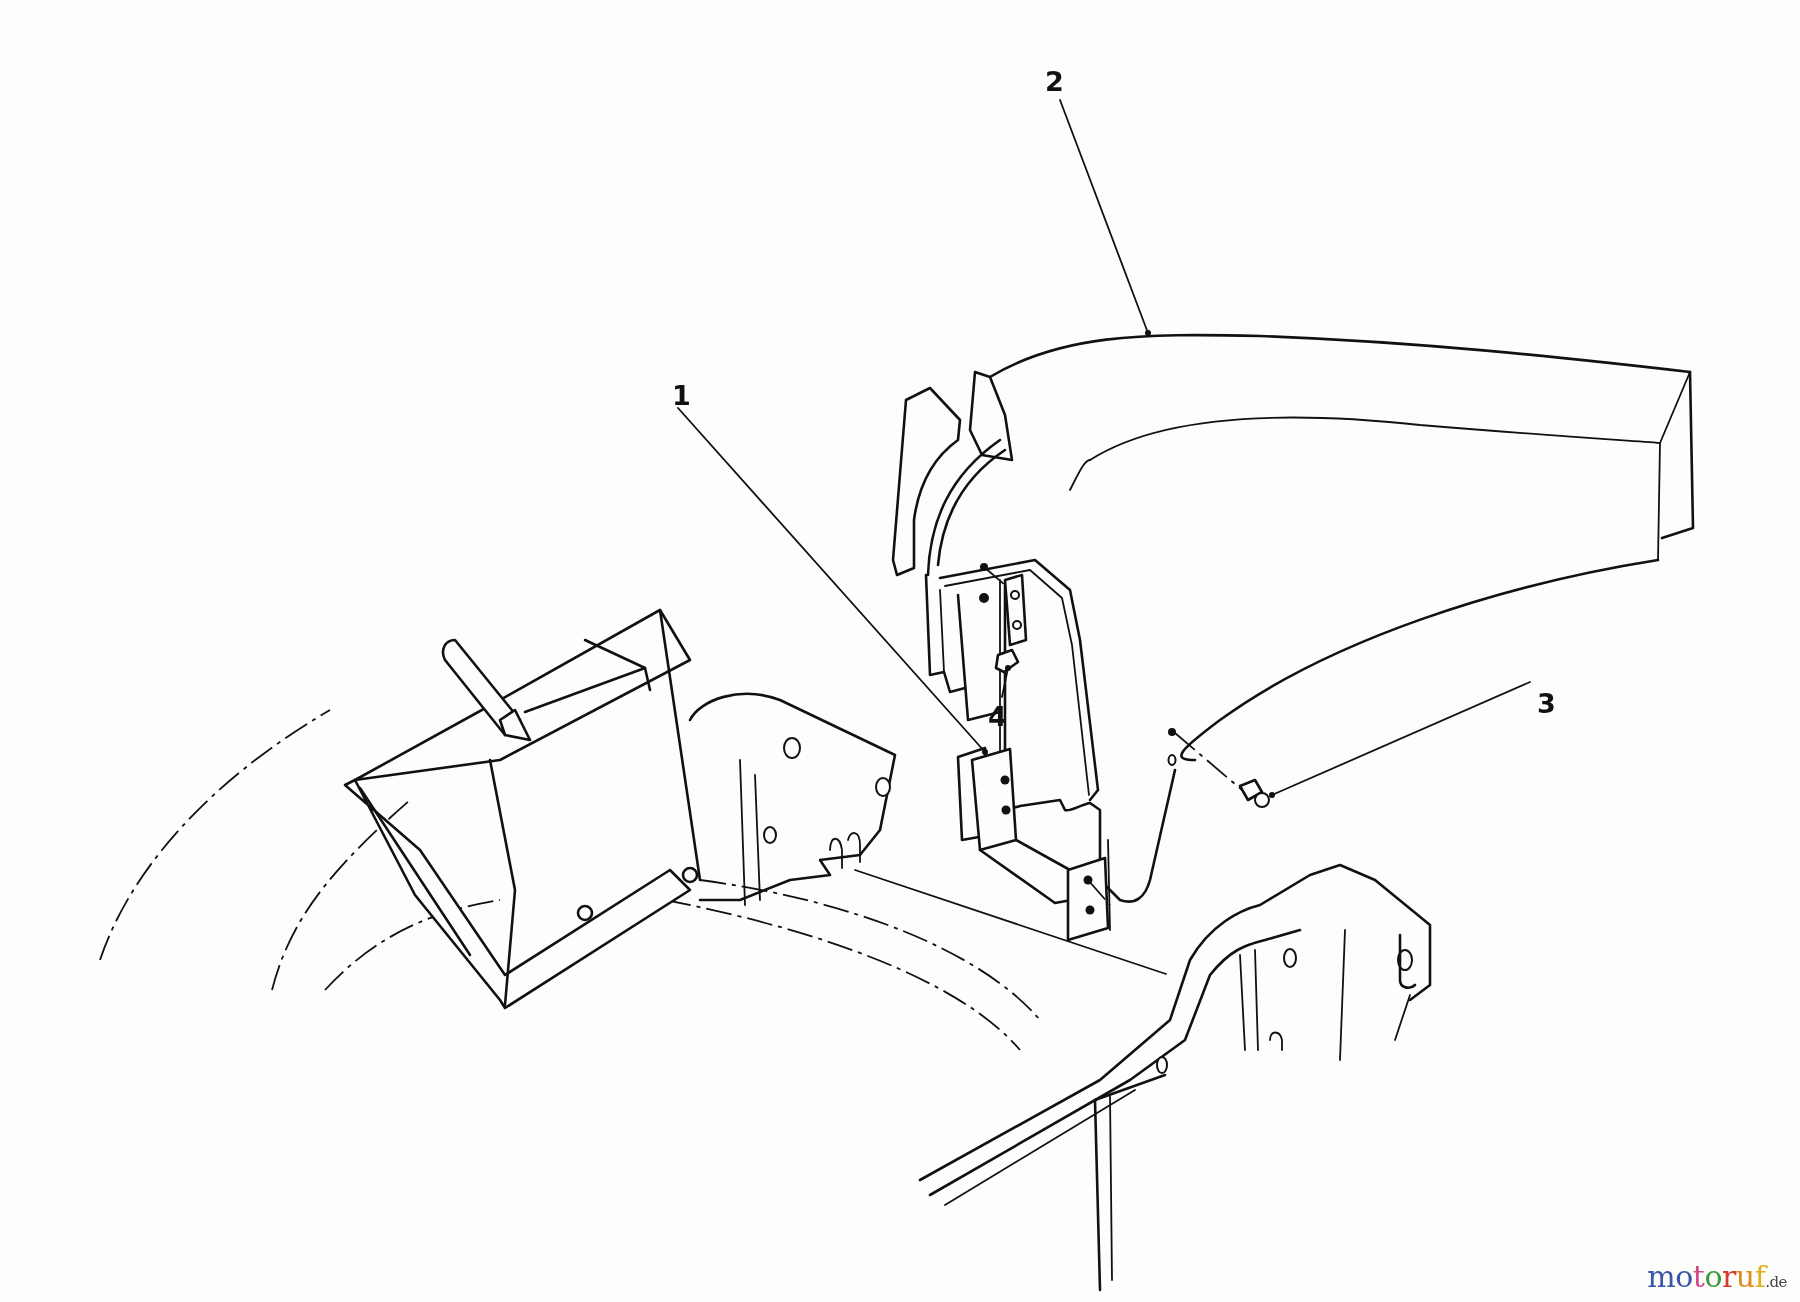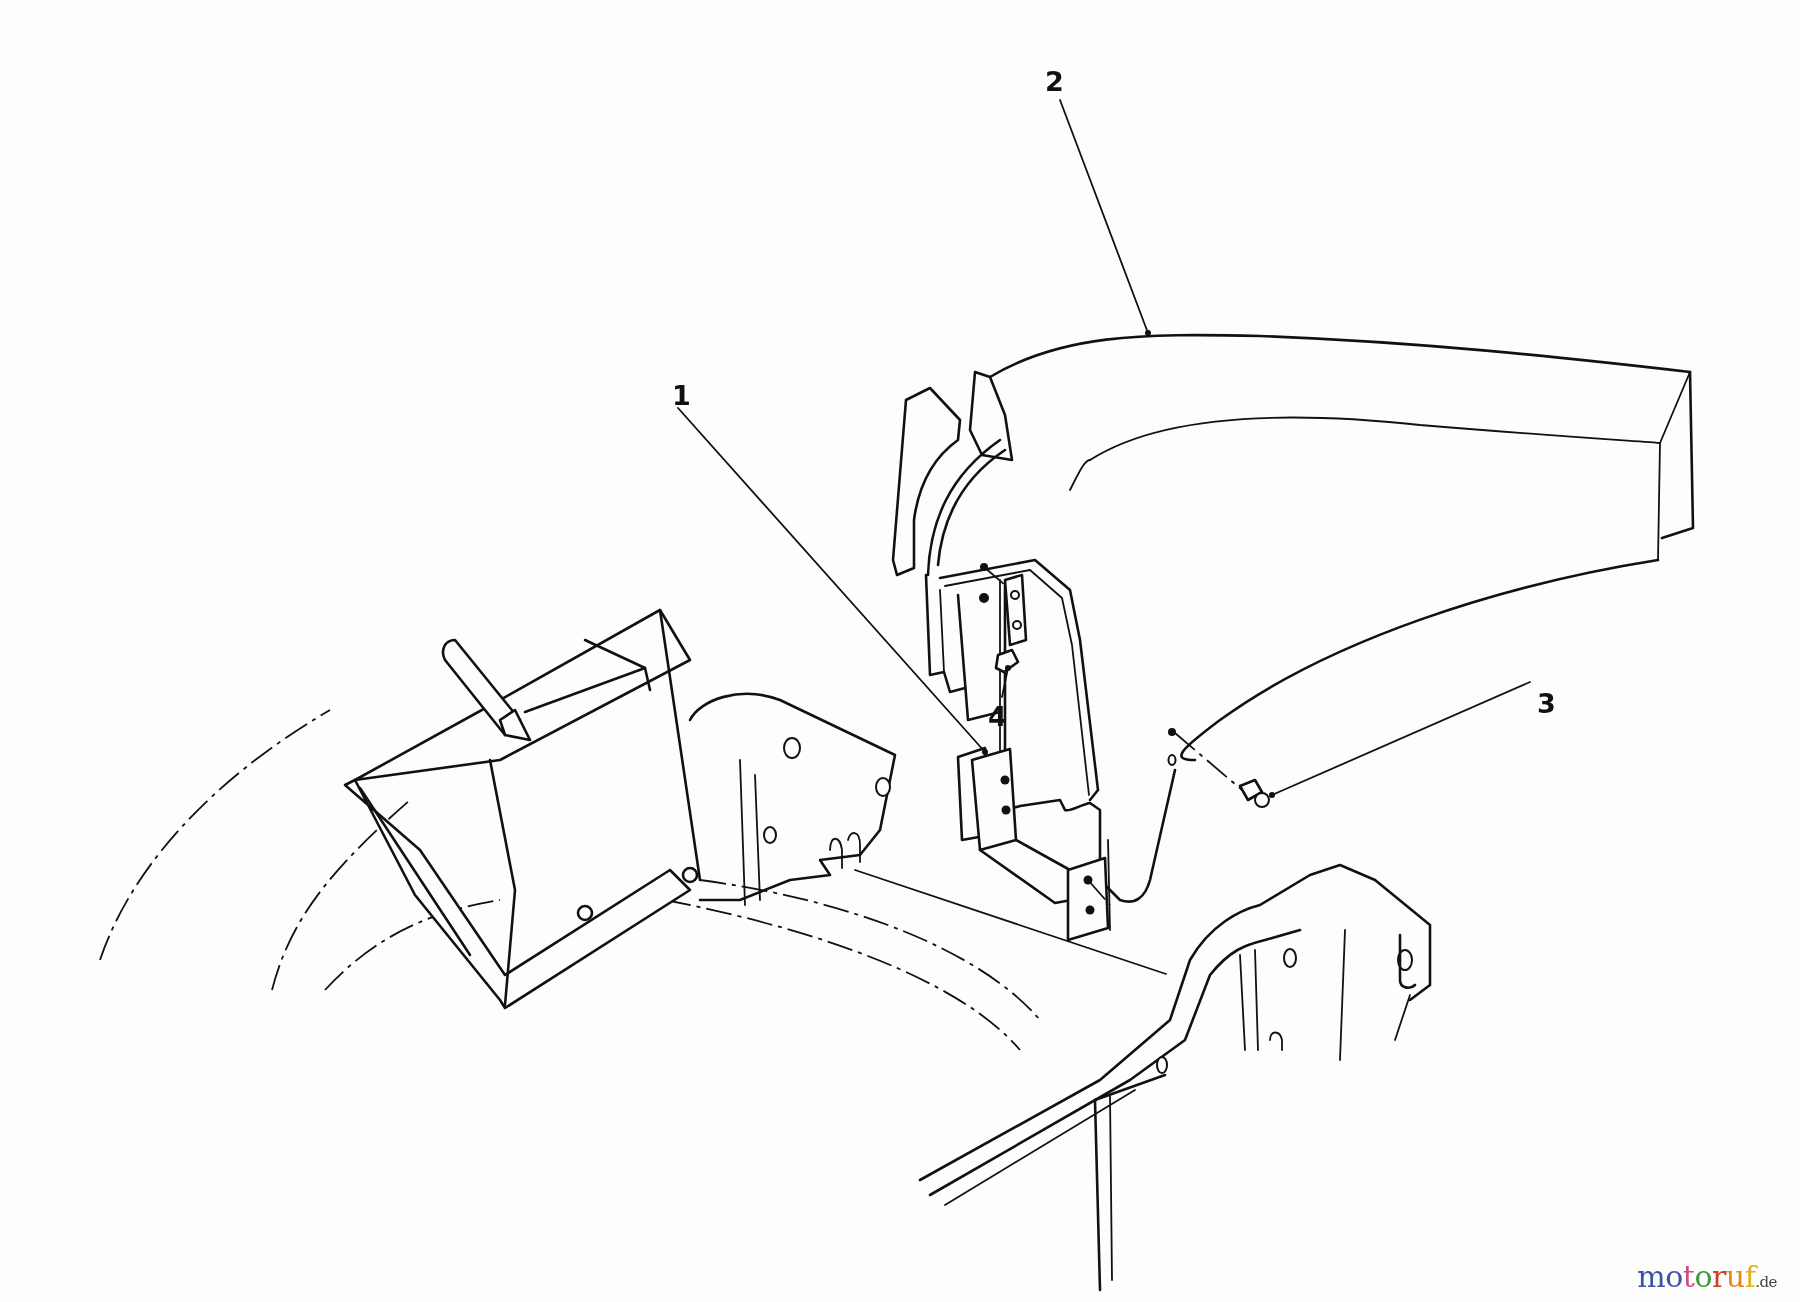--- a/index.html
+++ b/index.html
@@ -5,21 +5,21 @@
   html, body { margin: 0; padding: 0; background: #fdfefc; }
   #canvas { position: relative; width: 1800px; height: 1302px; overflow: hidden; background: #fdfefc; }
   svg { position: absolute; left: 0; top: 0; }
   .ln { fill: none; stroke: #111; stroke-width: 2.6; stroke-linecap: round; stroke-linejoin: round; }
   .thin { fill: none; stroke: #111; stroke-width: 1.8; stroke-linecap: round; stroke-linejoin: round; }
   .dash { fill: none; stroke: #111; stroke-width: 1.8; stroke-dasharray: 26 6 4 6; }
   .fillw { fill: #fdfefc; stroke: #111; stroke-width: 2.6; stroke-linejoin: round; }
   .hole { fill: #111; }
   .ohole { fill: #fdfefc; stroke: #111; stroke-width: 2; }
   .callout { position: absolute; font-family: "DejaVu Sans", sans-serif; font-weight: bold; font-size: 27px; color: #111; line-height: 1; }
-  .wm { position: absolute; right: 23px; bottom: 10px; font-family: "DejaVu Serif", serif; font-size: 30px; letter-spacing: -0.5px; line-height: 1; }
+  .wm { position: absolute; right: 13px; bottom: 10px; font-family: "DejaVu Serif", serif; font-size: 30px; letter-spacing: -0.5px; line-height: 1; }
   .wm .tld { font-size: 15px; color: #444; }
 </style>
 </head>
 <body>
 
 <div id="canvas">
   <svg width="1800" height="1302" viewBox="0 0 1800 1302">
 
     <g>
 

